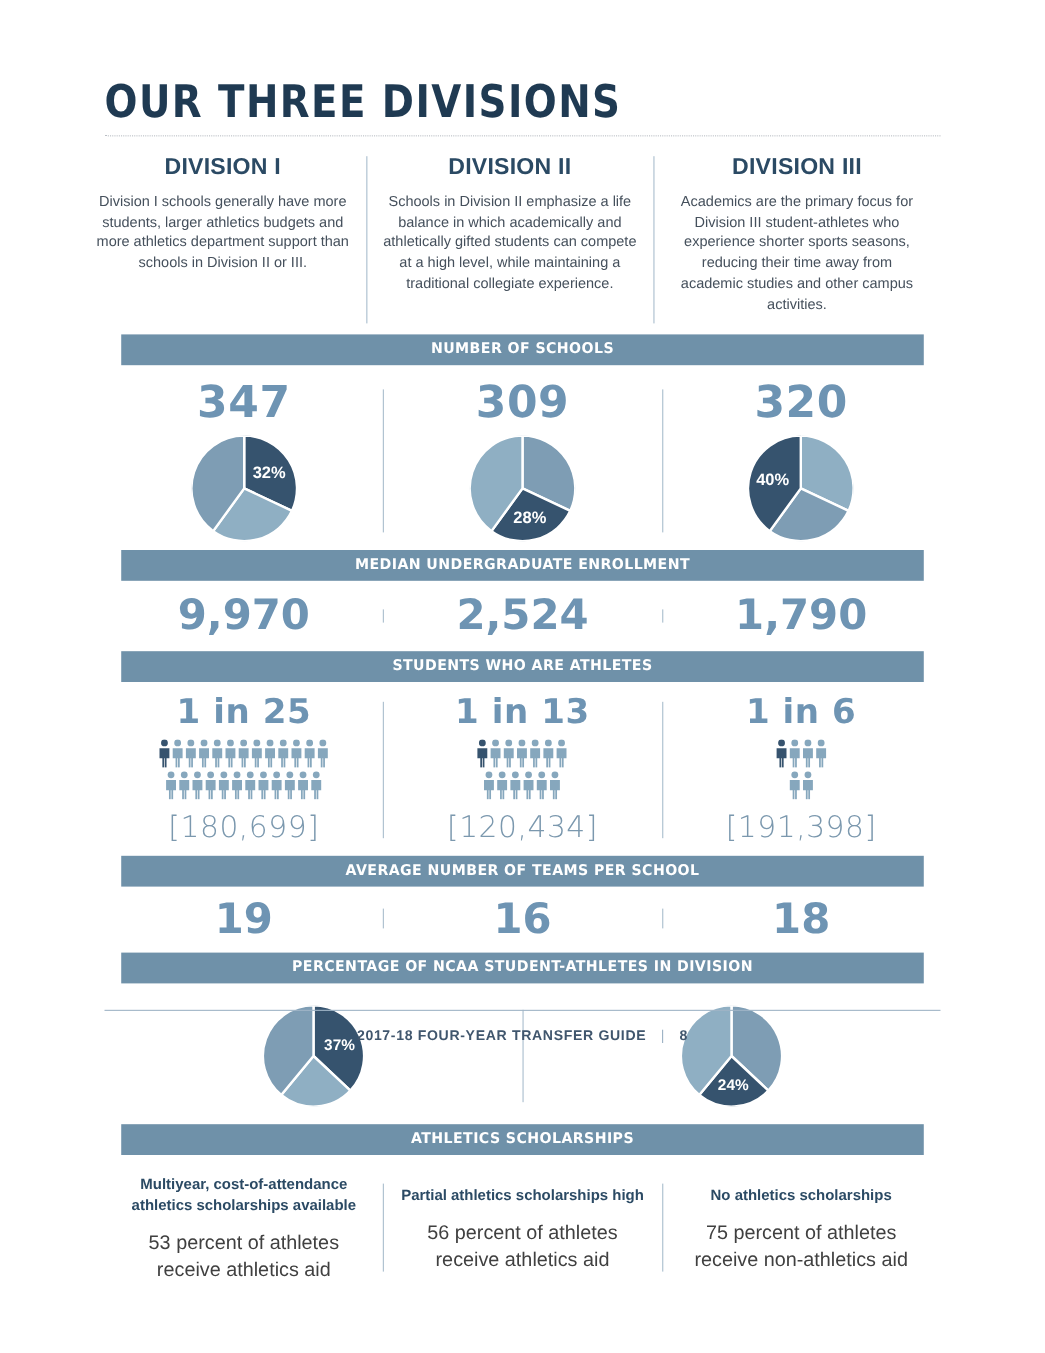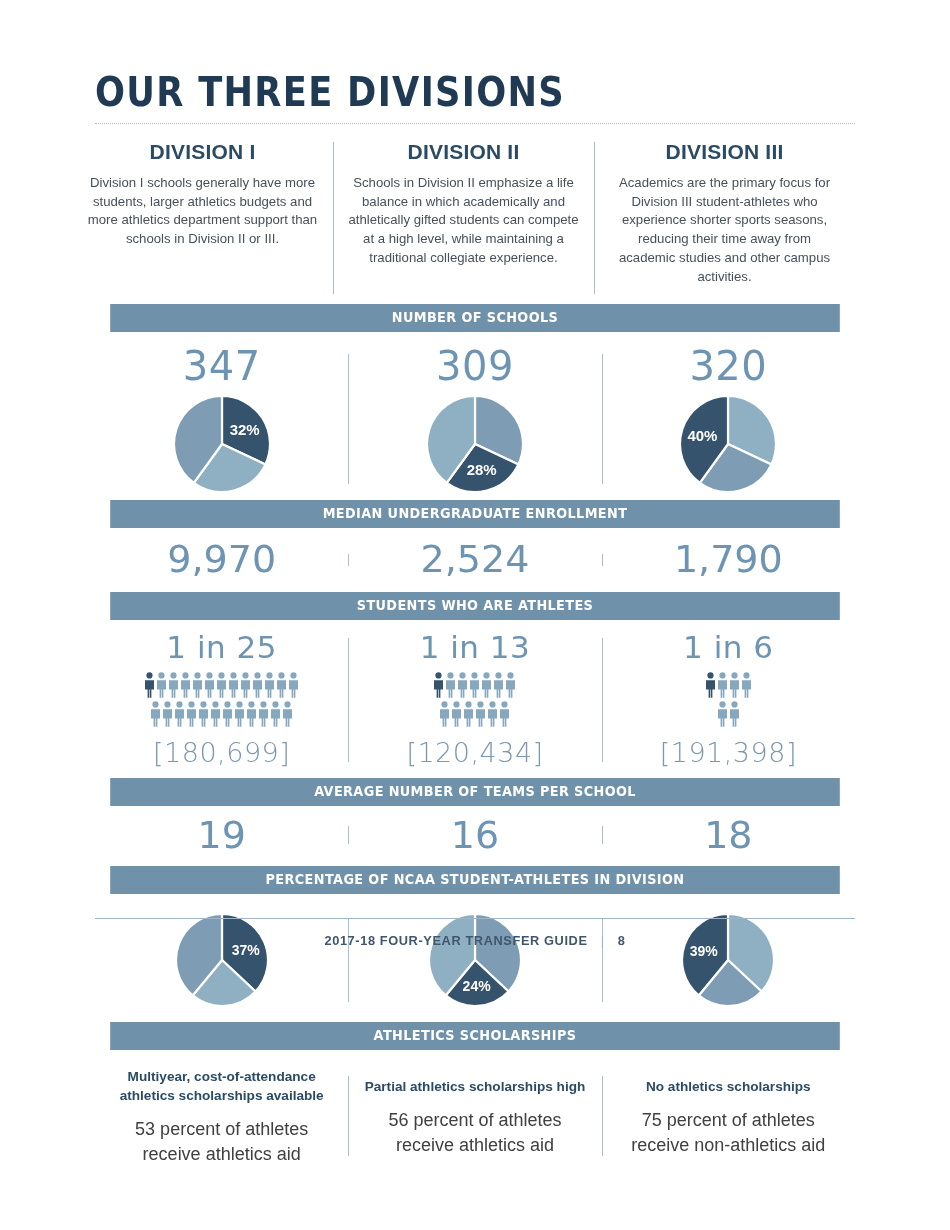--- a/index.html
+++ b/index.html
@@ -107,21 +107,21 @@
   }
   .data-col + .data-col .divider {
     position: absolute;
     left: 0;
     width: 1px;
     background: #a9bdcd;
   }
 
   .bignum {
     font-family: "DejaVu Sans", sans-serif;
-    font-weight: 400;
+    font-weight: 700;
     color: #6e94b3;
     line-height: 1;
   }
 
   
   .pie-row { padding-top: 14px; padding-bottom: 8px; }
   .pie-row .divider { top: 8px; bottom: 8px; }
   .pie-count {
     font-size: 40px;
     letter-spacing: 0.5px;
@@ -652,31 +652,20 @@
       <div class="divider"></div>
       <div class="pie-wrap">
           <svg width="92" height="92" viewBox="0 0 92 92" class="pie">
             <path d="M 46 46 L 46 0 A 46 46 0 0 1 79.53255686138493 77.48916687271966 Z" fill="#7e9db4" stroke="#ffffff" stroke-width="2.2" stroke-linejoin="round"></path>
             <path d="M 46 46 L 79.53255686138493 77.48916687271966 A 46 46 0 0 1 16.678496471560287 81.44360916768632 Z" fill="#36536e" stroke="#ffffff" stroke-width="2.2" stroke-linejoin="round"></path>
             <path d="M 46 46 L 16.678496471560287 81.44360916768632 A 46 46 0 0 1 45.99999999999999 0 Z" fill="#8fafc3" stroke="#ffffff" stroke-width="2.2" stroke-linejoin="round"></path>
             <text x="47.61748378307512" y="76.70916852431228" text-anchor="middle" fill="#ffffff" font-size="14" font-weight="700" font-family="&quot;Liberation Sans&quot;, sans-serif">24%</text>
           </svg>
         </div>
     </div>
-    <div class="data-col">
-      <div class="divider"></div>
-      <div class="pie-wrap">
-          <svg width="92" height="92" viewBox="0 0 92 92" class="pie">
-            <path d="M 46 46 L 46 0 A 46 46 0 0 1 79.53255686138493 77.48916687271966 Z" fill="#8fafc3" stroke="#ffffff" stroke-width="2.2" stroke-linejoin="round"></path>
-            <path d="M 46 46 L 79.53255686138493 77.48916687271966 A 46 46 0 0 1 16.678496471560287 81.44360916768632 Z" fill="#7e9db4" stroke="#ffffff" stroke-width="2.2" stroke-linejoin="round"></path>
-            <path d="M 46 46 L 16.678496471560287 81.44360916768632 A 46 46 0 0 1 45.99999999999999 0 Z" fill="#36536e" stroke="#ffffff" stroke-width="2.2" stroke-linejoin="round"></path>
-            <text x="21.762911391739138" y="42.27411117448132" text-anchor="middle" fill="#ffffff" font-size="14" font-weight="700" font-family="&quot;Liberation Sans&quot;, sans-serif">39%</text>
-          </svg>
-        </div>
-    </div>
   </div>
 
   <div class="bar">ATHLETICS SCHOLARSHIPS</div>
   <div class="sch-row">
     <div class="sch-col">
       <div class="sch-head">Multiyear, cost-of-attendance athletics scholarships available</div>
       <div class="sch-sub">53 percent of athletes receive athletics aid</div>
     </div>
     <div class="sch-col">
       <div class="sch-head">Partial athletics scholarships high</div>

